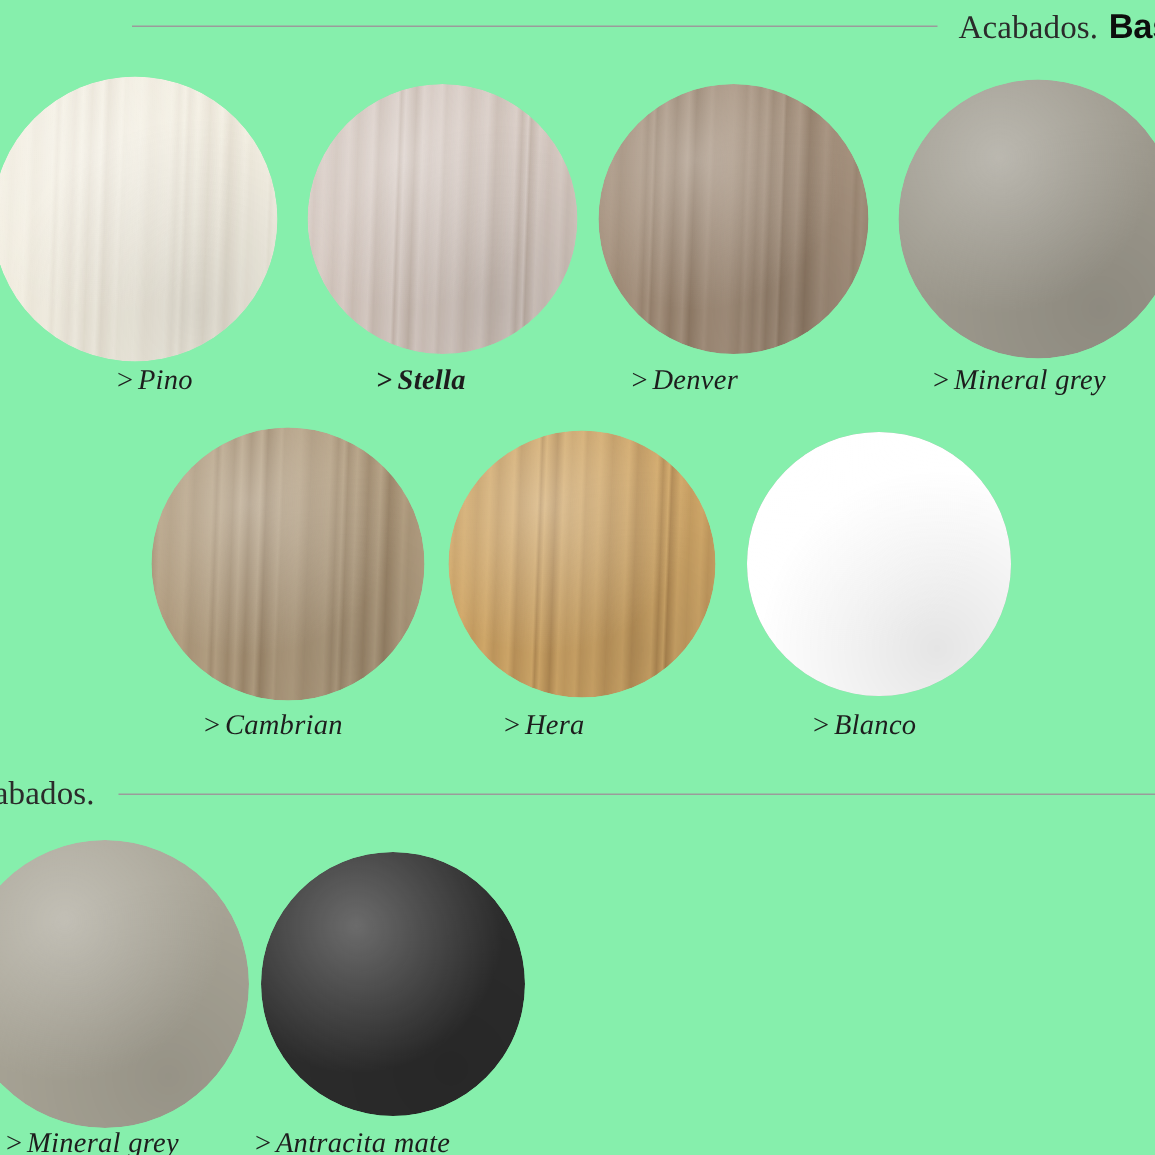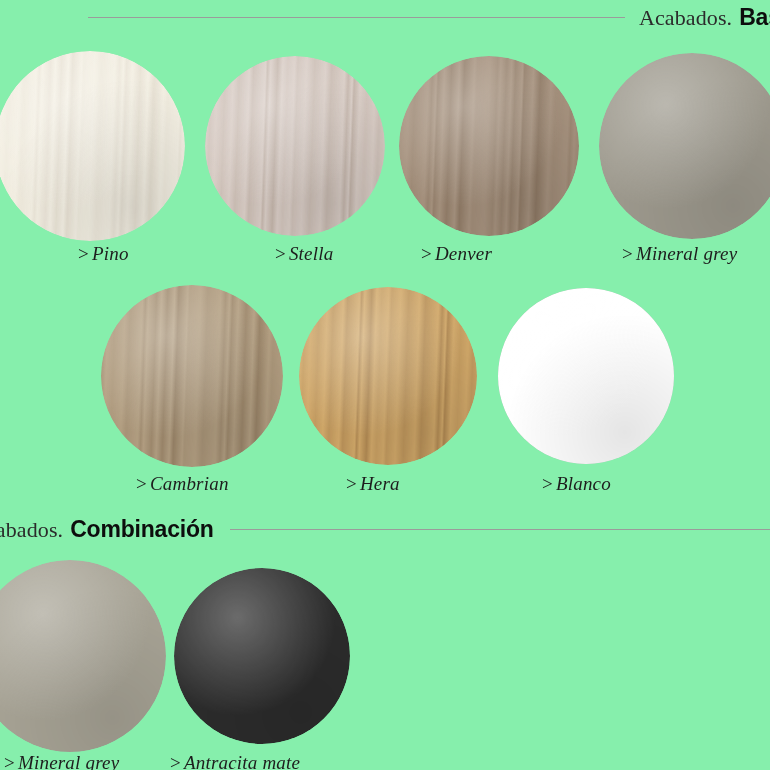--- a/index.html
+++ b/index.html
@@ -121,41 +121,40 @@
 <div class="page">
 
   <div class="section-header header-top">
     <div class="header-rule"></div>
     <span class="header-label">Acabados.</span>
     <span class="header-strong">Bas</span>
   </div>
 
   <div class="section-header header-bottom">
     <span class="header-label">cabados.</span>
-    <span class="header-strong">Combinación</span>
     <div class="header-rule"></div>
   </div>
 
   <div id="swatch-layer">
       <div class="swatch" style="left: -5px; top: 51px; width: 190px; height: 190px;">
         <div class="swatch-disc" style="width: 190px; height: 190px;">
           <div class="disc-surface" style="background: rgb(244, 240, 228);"></div>
           <div class="disc-grain" style="background-image: repeating-linear-gradient(92deg, rgba(112, 84, 52, 0.16) 0px, rgba(112, 84, 52, 0) 8px, rgba(112, 84, 52, 0.05) 15px, rgba(112, 84, 52, 0) 25px, rgba(112, 84, 52, 0.075) 30px, rgba(112, 84, 52, 0) 42px, rgba(112, 84, 52, 0.094) 45px, rgba(112, 84, 52, 0) 48px, rgba(112, 84, 52, 0.118) 56px, rgba(112, 84, 52, 0) 61px, rgba(112, 84, 52, 0.14) 67px, rgba(112, 84, 52, 0) 74px, rgba(112, 84, 52, 0.165) 78px, rgba(112, 84, 52, 0) 87px, rgba(112, 84, 52, 0.05) 89px, rgba(112, 84, 52, 0) 100px, rgba(112, 84, 52, 0.075) 107px, rgba(112, 84, 52, 0) 120px, rgba(112, 84, 52, 0.098) 125px, rgba(112, 84, 52, 0) 129px, rgba(112, 84, 52, 0.12) 132px, rgba(112, 84, 52, 0) 138px, rgba(112, 84, 52, 0.145) 146px, rgba(112, 84, 52, 0) 154px, rgba(112, 84, 52, 0.17) 160px, rgba(112, 84, 52, 0) 170px, rgba(112, 84, 52, 0.055) 174px, rgba(112, 84, 52, 0) 186px, rgba(112, 84, 52, 0.08) 188px, rgba(112, 84, 52, 0) 191px, rgba(112, 84, 52, 0.1) 198px, rgba(112, 84, 52, 0) 203px, rgba(112, 84, 52, 0.125) 208px, rgba(112, 84, 52, 0) 215px, rgba(112, 84, 52, 0.145) 218px, rgba(112, 84, 52, 0) 227px, rgba(112, 84, 52, 0.173) 235px, rgba(112, 84, 52, 0) 246px, rgba(112, 84, 52, 0.06) 252px, rgba(112, 84, 52, 0) 265px, rgba(112, 84, 52, 0.082) 269px, rgba(112, 84, 52, 0) 273px, rgba(112, 84, 52, 0.106) 275px, rgba(112, 84, 52, 0) 281px, rgba(112, 84, 52, 0.125) 288px, rgba(112, 84, 52, 0) 296px, rgba(112, 84, 52, 0.15) 301px, rgba(112, 84, 52, 0) 311px, rgba(112, 84, 52, 0.173) 314px, rgba(112, 84, 52, 0) 326px, rgba(112, 84, 52, 0.06) 334px, rgba(112, 84, 52, 0) 337px);"></div>
           <div class="disc-shade" style="background: radial-gradient(circle at 36% 28%, rgba(255, 255, 255, 0.3), rgba(255, 255, 255, 0) 58%), radial-gradient(circle at 72% 82%, rgba(0, 0, 0, 0.1), rgba(0, 0, 0, 0) 62%);"></div>
         </div>
       </div>
       <div class="swatch-label" style="left: 78px; top: 243px;"><span class="chev">&gt;</span>Pino</div>
       <div class="swatch" style="left: 205px; top: 56px; width: 180px; height: 180px;">
         <div class="swatch-disc" style="width: 180px; height: 180px;">
           <div class="disc-surface" style="background: rgb(217, 205, 198);"></div>
           <div class="disc-grain" style="background-image: repeating-linear-gradient(92deg, rgba(112, 84, 52, 0.318) 0px, rgba(112, 84, 52, 0) 4px, rgba(112, 84, 52, 0.106) 7px, rgba(112, 84, 52, 0) 13px, rgba(112, 84, 52, 0.15) 21px, rgba(112, 84, 52, 0) 29px, rgba(112, 84, 52, 0.192) 35px, rgba(112, 84, 52, 0) 45px, rgba(112, 84, 52, 0.235) 49px, rgba(112, 84, 52, 0) 61px, rgba(112, 84, 52, 0.28) 63px, rgba(112, 84, 52, 0) 66px, rgba(112, 84, 52, 0.32) 73px, rgba(112, 84, 52, 0) 78px, rgba(112, 84, 52, 0.11) 83px, rgba(112, 84, 52, 0) 90px, rgba(112, 84, 52, 0.153) 93px, rgba(112, 84, 52, 0) 102px, rgba(112, 84, 52, 0.196) 110px, rgba(112, 84, 52, 0) 121px, rgba(112, 84, 52, 0.24) 127px, rgba(112, 84, 52, 0) 140px, rgba(112, 84, 52, 0.282) 144px, rgba(112, 84, 52, 0) 148px, rgba(112, 84, 52, 0.325) 150px, rgba(112, 84, 52, 0) 156px, rgba(112, 84, 52, 0.118) 163px, rgba(112, 84, 52, 0) 171px, rgba(112, 84, 52, 0.16) 176px, rgba(112, 84, 52, 0) 186px, rgba(112, 84, 52, 0.204) 189px, rgba(112, 84, 52, 0) 201px, rgba(112, 84, 52, 0.247) 209px, rgba(112, 84, 52, 0) 212px, rgba(112, 84, 52, 0.29) 218px, rgba(112, 84, 52, 0) 223px, rgba(112, 84, 52, 0.08) 227px, rgba(112, 84, 52, 0) 234px, rgba(112, 84, 52, 0.12) 236px, rgba(112, 84, 52, 0) 245px, rgba(112, 84, 52, 0.165) 252px, rgba(112, 84, 52, 0) 263px, rgba(112, 84, 52, 0.208) 268px, rgba(112, 84, 52, 0) 281px, rgba(112, 84, 52, 0.25) 284px, rgba(112, 84, 52, 0) 288px, rgba(112, 84, 52, 0.294) 296px, rgba(112, 84, 52, 0) 302px, rgba(112, 84, 52, 0.082) 308px, rgba(112, 84, 52, 0) 316px, rgba(112, 84, 52, 0.125) 320px, rgba(112, 84, 52, 0) 330px);"></div>
           <div class="disc-shade" style="background: radial-gradient(circle at 36% 28%, rgba(255, 255, 255, 0.3), rgba(255, 255, 255, 0) 58%), radial-gradient(circle at 72% 82%, rgba(0, 0, 0, 0.1), rgba(0, 0, 0, 0) 62%);"></div>
         </div>
       </div>
-      <div class="swatch-label" style="left: 275px; top: 243px;"><span class="chev">&gt;</span>Stella</div>
+      <div class="swatch-label" style="left: 251px; top: 243px; font-weight: bold;"><span class="chev">&gt;</span>Stella</div>
       <div class="swatch" style="left: 399px; top: 56px; width: 180px; height: 180px;">
         <div class="swatch-disc" style="width: 180px; height: 180px;">
           <div class="disc-surface" style="background: rgb(167, 147, 127);"></div>
           <div class="disc-grain" style="background-image: repeating-linear-gradient(92deg, rgba(112, 84, 52, 0.114) 0px, rgba(112, 84, 52, 0) 11px, rgba(112, 84, 52, 0.18) 17px, rgba(112, 84, 52, 0) 30px, rgba(112, 84, 52, 0.247) 34px, rgba(112, 84, 52, 0) 38px, rgba(112, 84, 52, 0.314) 40px, rgba(112, 84, 52, 0) 46px, rgba(112, 84, 52, 0.38) 53px, rgba(112, 84, 52, 0) 61px, rgba(112, 84, 52, 0.447) 66px, rgba(112, 84, 52, 0) 76px, rgba(112, 84, 52, 0.12) 79px, rgba(112, 84, 52, 0) 91px, rgba(112, 84, 52, 0.19) 99px, rgba(112, 84, 52, 0) 102px, rgba(112, 84, 52, 0.255) 108px, rgba(112, 84, 52, 0) 113px, rgba(112, 84, 52, 0.32) 117px, rgba(112, 84, 52, 0) 124px, rgba(112, 84, 52, 0.39) 126px, rgba(112, 84, 52, 0) 135px, rgba(112, 84, 52, 0.455) 142px, rgba(112, 84, 52, 0) 153px, rgba(112, 84, 52, 0.13) 158px, rgba(112, 84, 52, 0) 171px, rgba(112, 84, 52, 0.196) 174px, rgba(112, 84, 52, 0) 178px, rgba(112, 84, 52, 0.263) 186px, rgba(112, 84, 52, 0) 192px, rgba(112, 84, 52, 0.33) 198px, rgba(112, 84, 52, 0) 206px, rgba(112, 84, 52, 0.396) 210px, rgba(112, 84, 52, 0) 220px, rgba(112, 84, 52, 0.463) 222px, rgba(112, 84, 52, 0) 234px, rgba(112, 84, 52, 0.137) 241px, rgba(112, 84, 52, 0) 244px, rgba(112, 84, 52, 0.204) 249px, rgba(112, 84, 52, 0) 254px, rgba(112, 84, 52, 0.27) 257px, rgba(112, 84, 52, 0) 264px, rgba(112, 84, 52, 0.337) 272px, rgba(112, 84, 52, 0) 281px, rgba(112, 84, 52, 0.404) 287px, rgba(112, 84, 52, 0) 298px, rgba(112, 84, 52, 0.47) 302px, rgba(112, 84, 52, 0) 315px, rgba(112, 84, 52, 0.145) 317px, rgba(112, 84, 52, 0) 321px, rgba(112, 84, 52, 0.21) 328px, rgba(112, 84, 52, 0) 334px);"></div>
           <div class="disc-shade" style="background: radial-gradient(circle at 36% 28%, rgba(255, 255, 255, 0.3), rgba(255, 255, 255, 0) 58%), radial-gradient(circle at 72% 82%, rgba(0, 0, 0, 0.1), rgba(0, 0, 0, 0) 62%);"></div>
         </div>
       </div>
       <div class="swatch-label" style="left: 421px; top: 243px;"><span class="chev">&gt;</span>Denver</div>
       <div class="swatch" style="left: 599px; top: 53px; width: 186px; height: 186px;">
         <div class="swatch-disc" style="width: 186px; height: 186px;">
@@ -172,21 +171,21 @@
         </div>
       </div>
       <div class="swatch-label" style="left: 136px; top: 473px;"><span class="chev">&gt;</span>Cambrian</div>
       <div class="swatch" style="left: 299px; top: 287px; width: 178px; height: 178px;">
         <div class="swatch-disc" style="width: 178px; height: 178px;">
           <div class="disc-surface" style="background: rgb(210, 169, 106);"></div>
           <div class="disc-grain" style="background-image: repeating-linear-gradient(92deg, rgba(112, 84, 52, 0.486) 0px, rgba(112, 84, 52, 0) 4px, rgba(112, 84, 52, 0.16) 7px, rgba(112, 84, 52, 0) 13px, rgba(112, 84, 52, 0.227) 21px, rgba(112, 84, 52, 0) 29px, rgba(112, 84, 52, 0.294) 35px, rgba(112, 84, 52, 0) 45px, rgba(112, 84, 52, 0.36) 49px, rgba(112, 84, 52, 0) 61px, rgba(112, 84, 52, 0.427) 63px, rgba(112, 84, 52, 0) 66px, rgba(112, 84, 52, 0.494) 73px, rgba(112, 84, 52, 0) 78px, rgba(112, 84, 52, 0.17) 83px, rgba(112, 84, 52, 0) 90px, rgba(112, 84, 52, 0.235) 93px, rgba(112, 84, 52, 0) 102px, rgba(112, 84, 52, 0.3) 110px, rgba(112, 84, 52, 0) 121px, rgba(112, 84, 52, 0.37) 127px, rgba(112, 84, 52, 0) 140px, rgba(112, 84, 52, 0.435) 144px, rgba(112, 84, 52, 0) 148px, rgba(112, 84, 52, 0.5) 150px, rgba(112, 84, 52, 0) 156px, rgba(112, 84, 52, 0.176) 163px, rgba(112, 84, 52, 0) 171px, rgba(112, 84, 52, 0.243) 176px, rgba(112, 84, 52, 0) 186px, rgba(112, 84, 52, 0.31) 189px, rgba(112, 84, 52, 0) 201px, rgba(112, 84, 52, 0.376) 209px, rgba(112, 84, 52, 0) 212px, rgba(112, 84, 52, 0.443) 218px, rgba(112, 84, 52, 0) 223px, rgba(112, 84, 52, 0.118) 227px, rgba(112, 84, 52, 0) 234px, rgba(112, 84, 52, 0.184) 236px, rgba(112, 84, 52, 0) 245px, rgba(112, 84, 52, 0.25) 252px, rgba(112, 84, 52, 0) 263px, rgba(112, 84, 52, 0.318) 268px, rgba(112, 84, 52, 0) 281px, rgba(112, 84, 52, 0.384) 284px, rgba(112, 84, 52, 0) 288px, rgba(112, 84, 52, 0.45) 296px, rgba(112, 84, 52, 0) 302px, rgba(112, 84, 52, 0.125) 308px, rgba(112, 84, 52, 0) 316px, rgba(112, 84, 52, 0.192) 320px, rgba(112, 84, 52, 0) 330px);"></div>
           <div class="disc-shade" style="background: radial-gradient(circle at 36% 28%, rgba(255, 255, 255, 0.3), rgba(255, 255, 255, 0) 58%), radial-gradient(circle at 72% 82%, rgba(0, 0, 0, 0.1), rgba(0, 0, 0, 0) 62%);"></div>
         </div>
       </div>
-      <div class="swatch-label" style="left: 346px; top: 473px;"><span class="chev">&gt;</span>Hera</div>
+      <div class="swatch-label" style="left: 336px; top: 473px;"><span class="chev">&gt;</span>Hera</div>
       <div class="swatch" style="left: 498px; top: 288px; width: 176px; height: 176px;">
         <div class="swatch-disc" style="width: 176px; height: 176px; box-shadow: rgb(212, 212, 212) 0px 0px 0px 1px inset;">
           <div class="disc-surface" style="background: rgb(255, 255, 255);"></div>
           <div class="disc-shade" style="background: radial-gradient(circle at 36% 28%, rgba(255, 255, 255, 0.3), rgba(255, 255, 255, 0) 58%), radial-gradient(circle at 72% 82%, rgba(0, 0, 0, 0.1), rgba(0, 0, 0, 0) 62%);"></div>
         </div>
       </div>
       <div class="swatch-label" style="left: 542px; top: 473px; text-align: center;"><span class="chev">&gt;</span>Blanco</div>
       <div class="swatch" style="left: -26px; top: 560px; width: 192px; height: 192px;">
         <div class="swatch-disc" style="width: 192px; height: 192px;">
           <div class="disc-surface" style="background: rgb(168, 164, 150);"></div>

